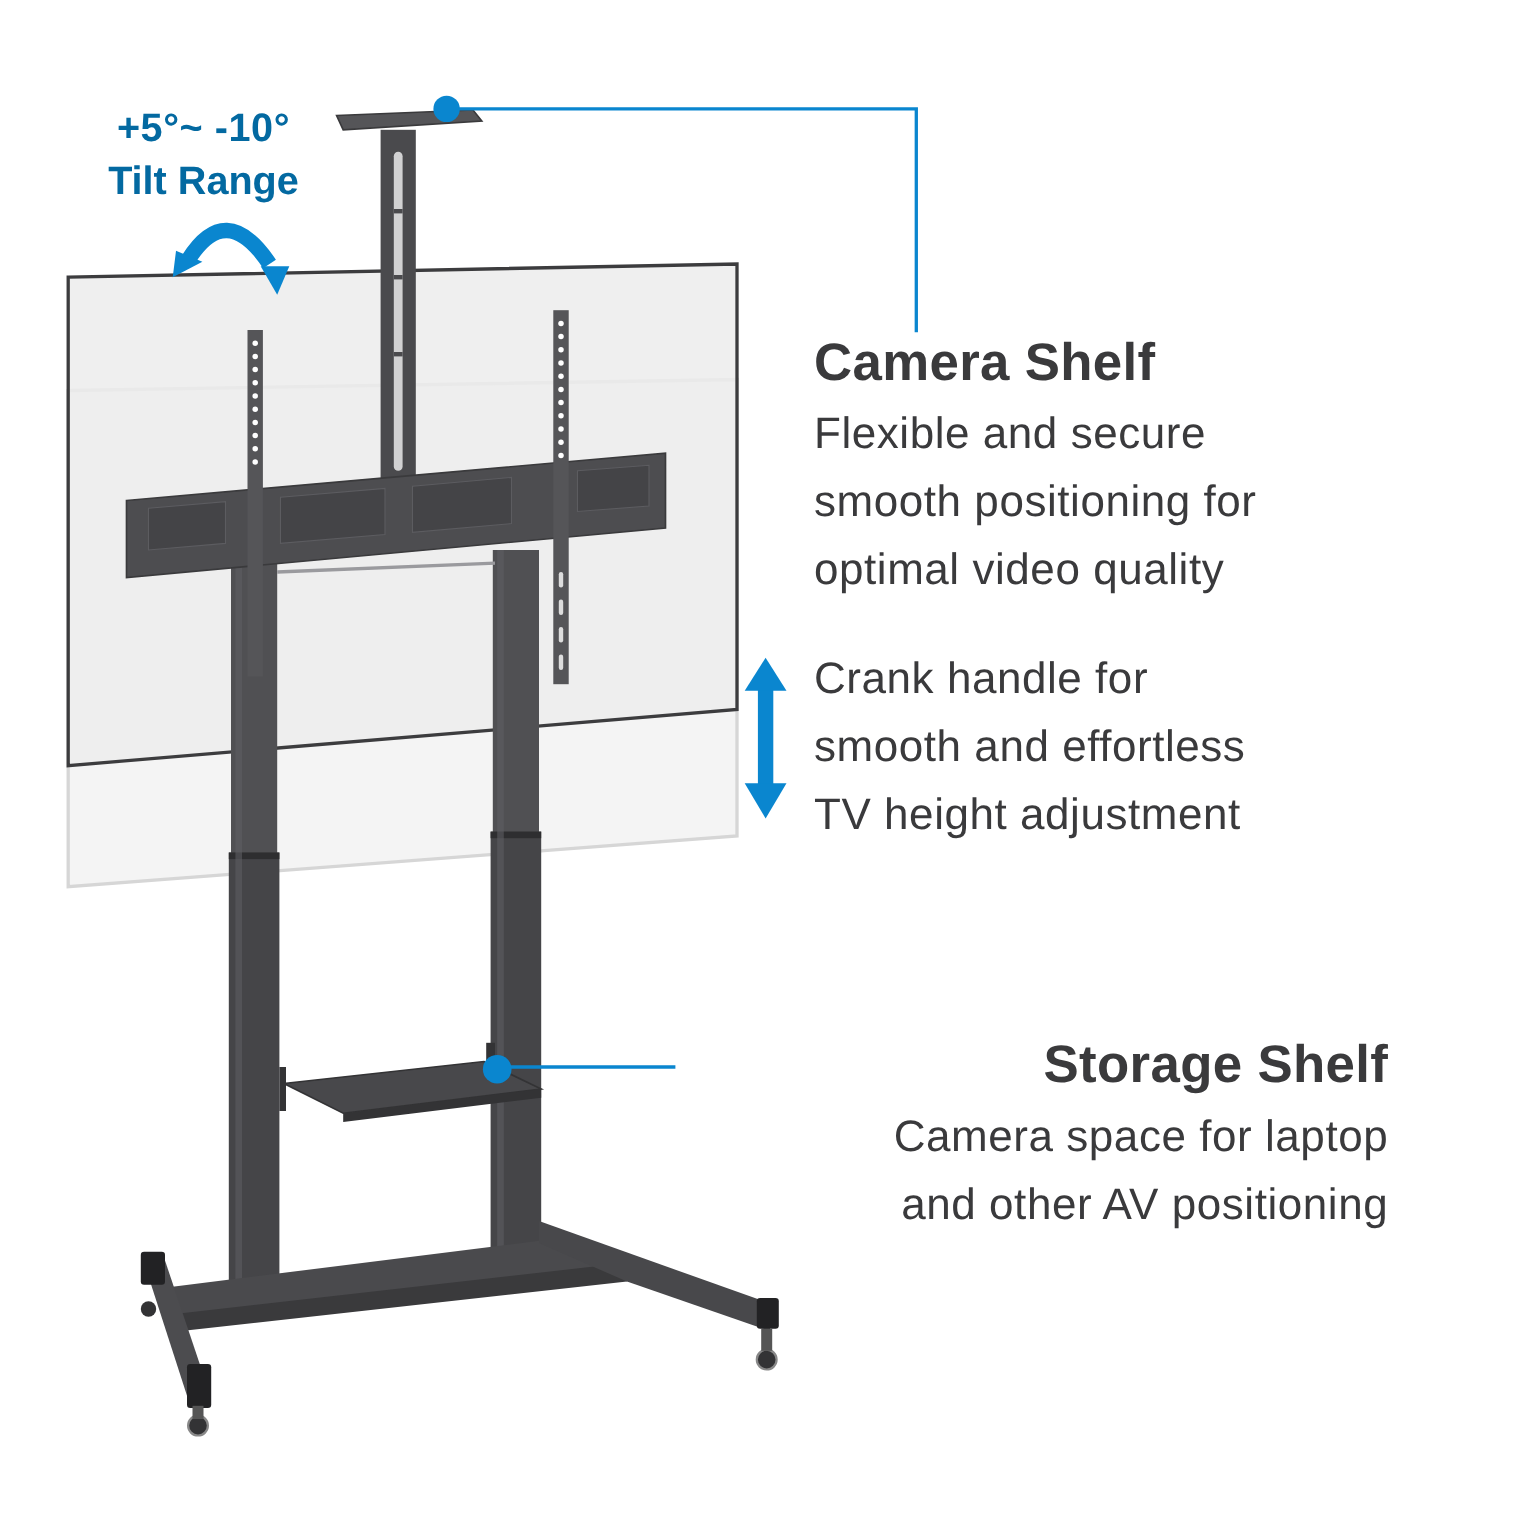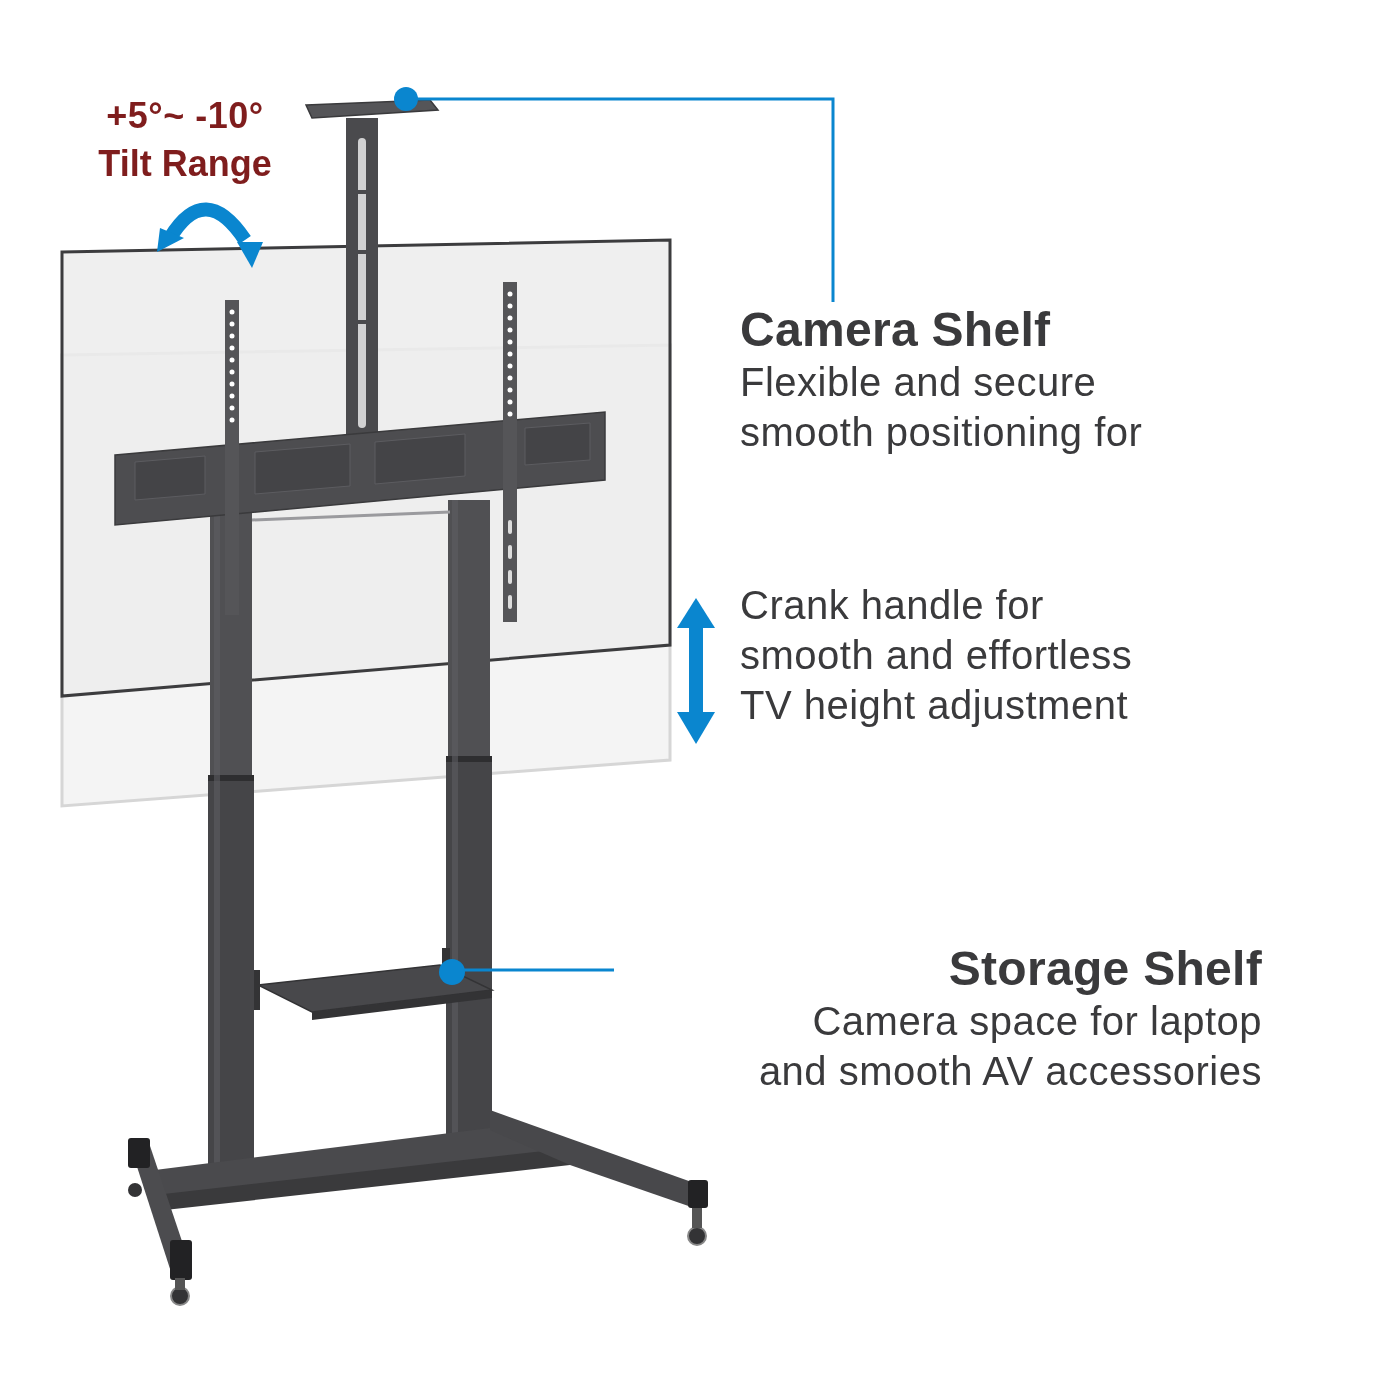--- a/index.html
+++ b/index.html
@@ -20,21 +20,21 @@
       top: 0;
       width: 1400px;
       height: 1400px;
     }
     .tilt-label {
       position: absolute;
       left: 60px;
       top: 92px;
       width: 250px;
       text-align: center;
-      color: #7f1d1d;
+      color: #0369a1;
       font-weight: bold;
       line-height: 48px;
     }
     .tilt-label .degrees {
       display: block;
       font-size: 36px;
       letter-spacing: 0.5px;
     }
     .tilt-label .range {
       display: block;
@@ -68,20 +68,21 @@
       width: 560px;
     }
     .callout-storage {
       left: 622px;
       top: 942px;
       width: 640px;
       text-align: right;
     }
     .line {
       display: block;
+      margin-top: 12px;
     }
   </style>
 </head>
 <body>
 
 <svg class="illustration" viewBox="0 0 1400 1400" xmlns="http://www.w3.org/2000/svg">
 
   <g>
     <polygon points="62,355 670,345 670,760 62,806" fill="#f4f4f4" stroke="#d6d6d6" stroke-width="3"></polygon>
   </g>
@@ -209,30 +210,31 @@
 <div class="tilt-label">
   <span class="degrees">+5°~ -10°</span>
   <span class="range">Tilt Range</span>
 </div>
 
 <div class="callout callout-camera">
   <span class="title">Camera Shelf</span>
   <span class="desc">
     <span class="line">Flexible and secure</span>
     <span class="line">smooth positioning for</span>
+    <span class="line">optimal video quality</span>
   </span>
 </div>
 
 <div class="callout callout-crank">
   <span class="desc">
     <span class="line">Crank handle for</span>
     <span class="line">smooth and effortless</span>
     <span class="line">TV height adjustment</span>
   </span>
 </div>
 
 <div class="callout callout-storage">
   <span class="title">Storage Shelf</span>
   <span class="desc">
     <span class="line">Camera space for laptop</span>
-    <span class="line">and smooth AV accessories</span>
+    <span class="line">and other AV positioning</span>
   </span>
 </div>
 
 </body></html>

